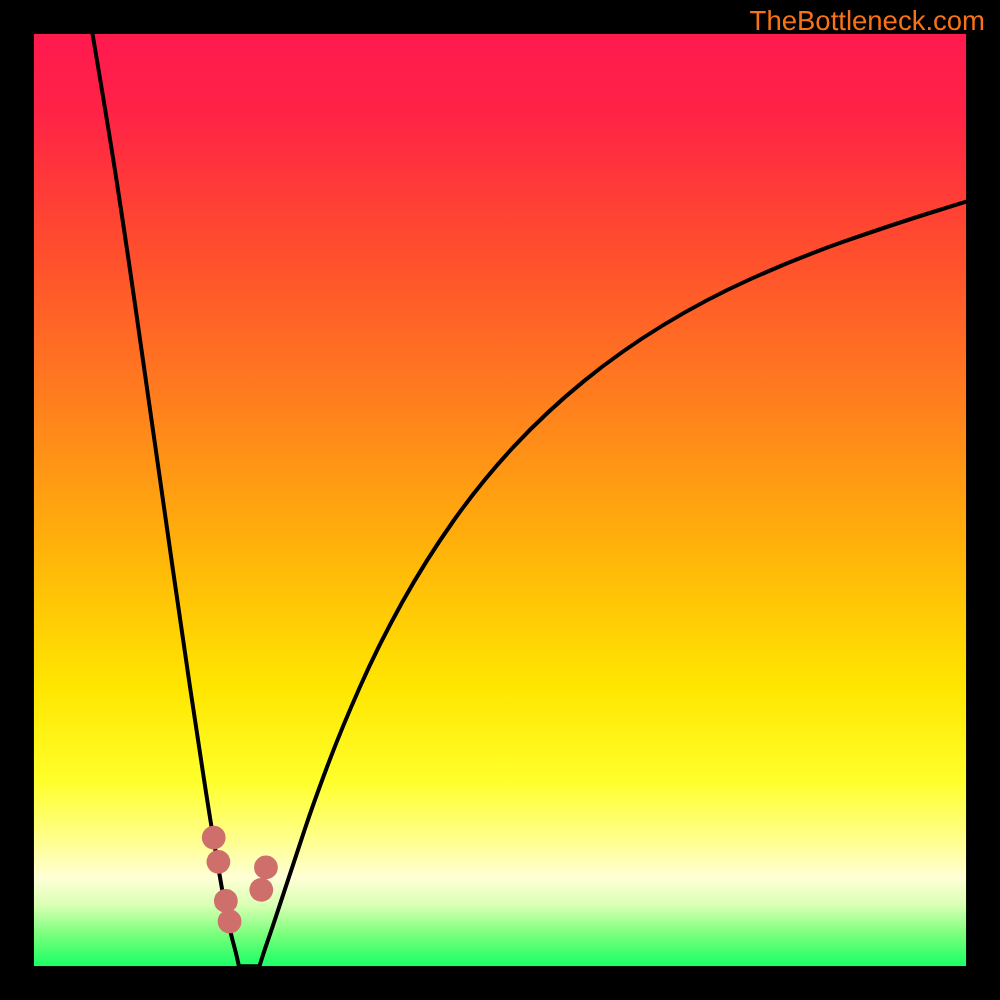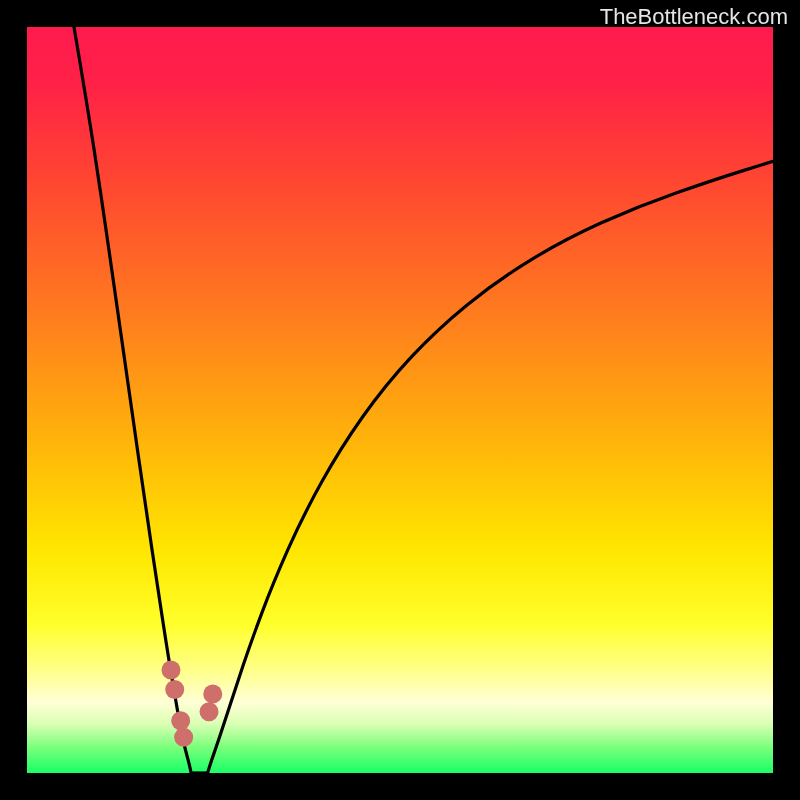--- a/index.html
+++ b/index.html
@@ -14,21 +14,21 @@
   .outer {
     width: 800px;
     height: 800px;
     background: #000;
     position: relative;
   }
   .watermark {
     position: absolute;
     top: 4px;
     right: 12px;
-    color: #e5e5e5;
+    color: #f97316;
     font-size: 22px;
     font-weight: 400;
     letter-spacing: 0px;
     z-index: 10;
   }
   .plot {
     position: absolute;
     left: 27px;
     top: 27px;
     width: 746px;

